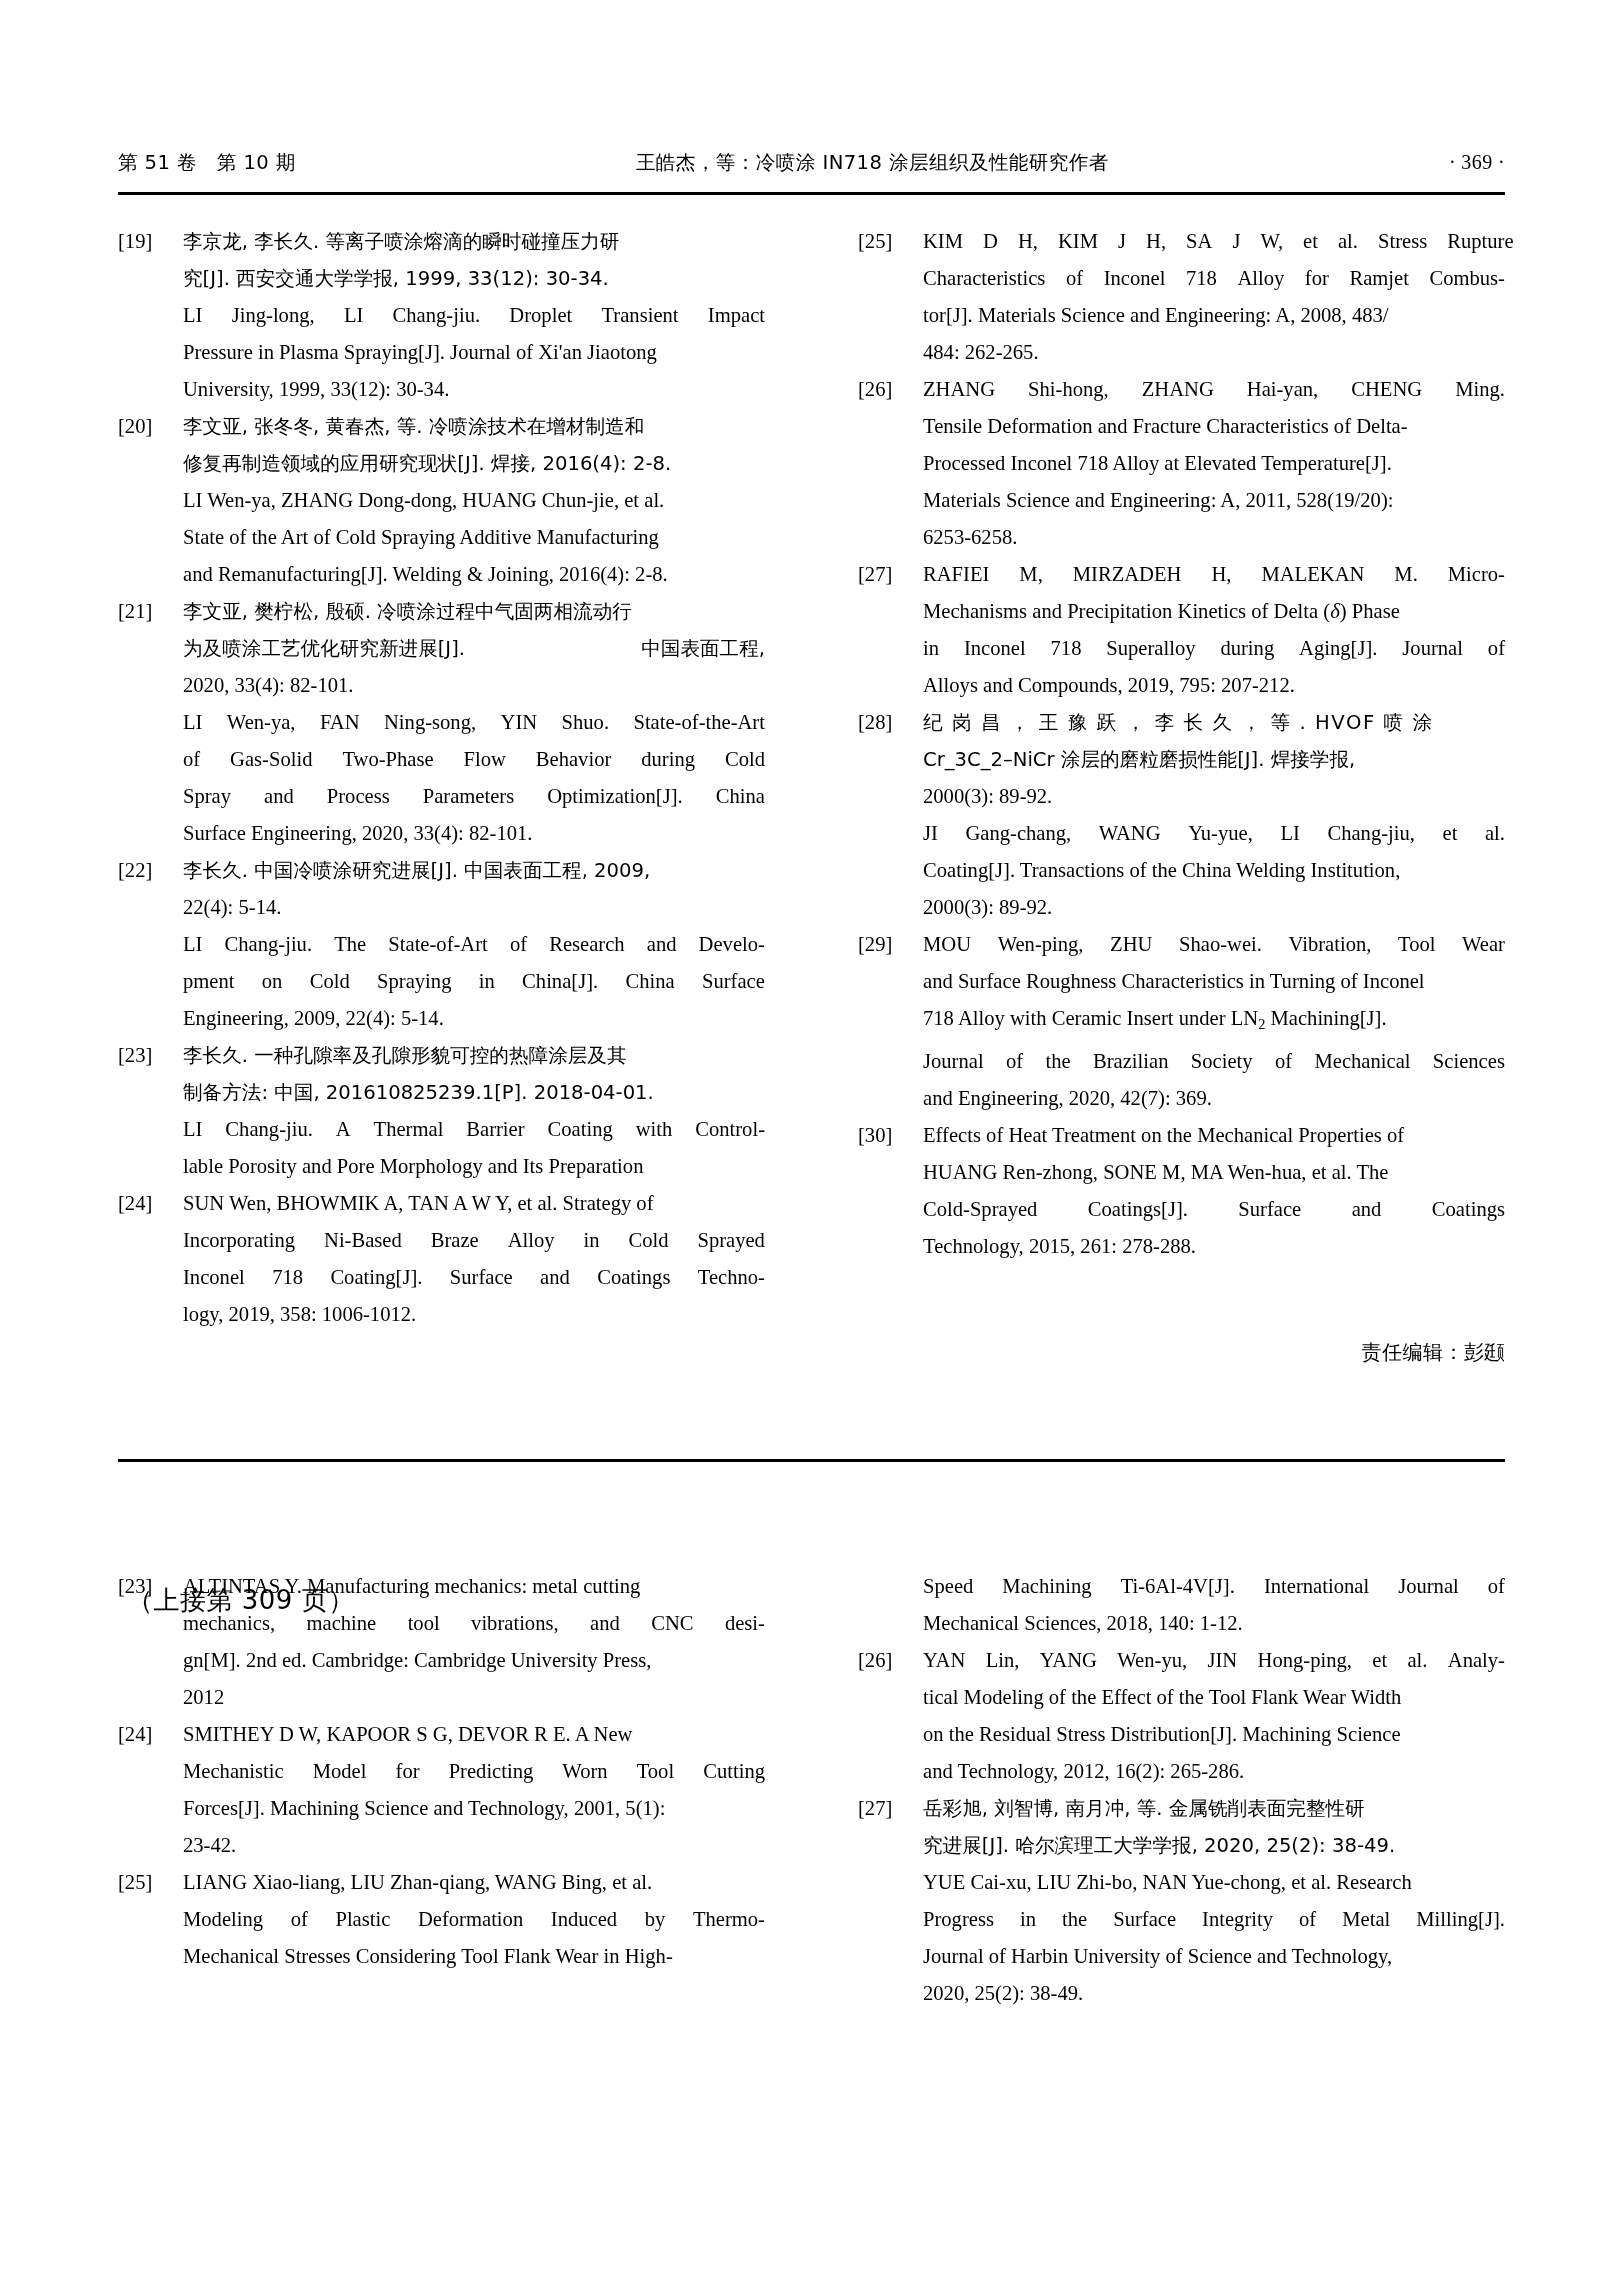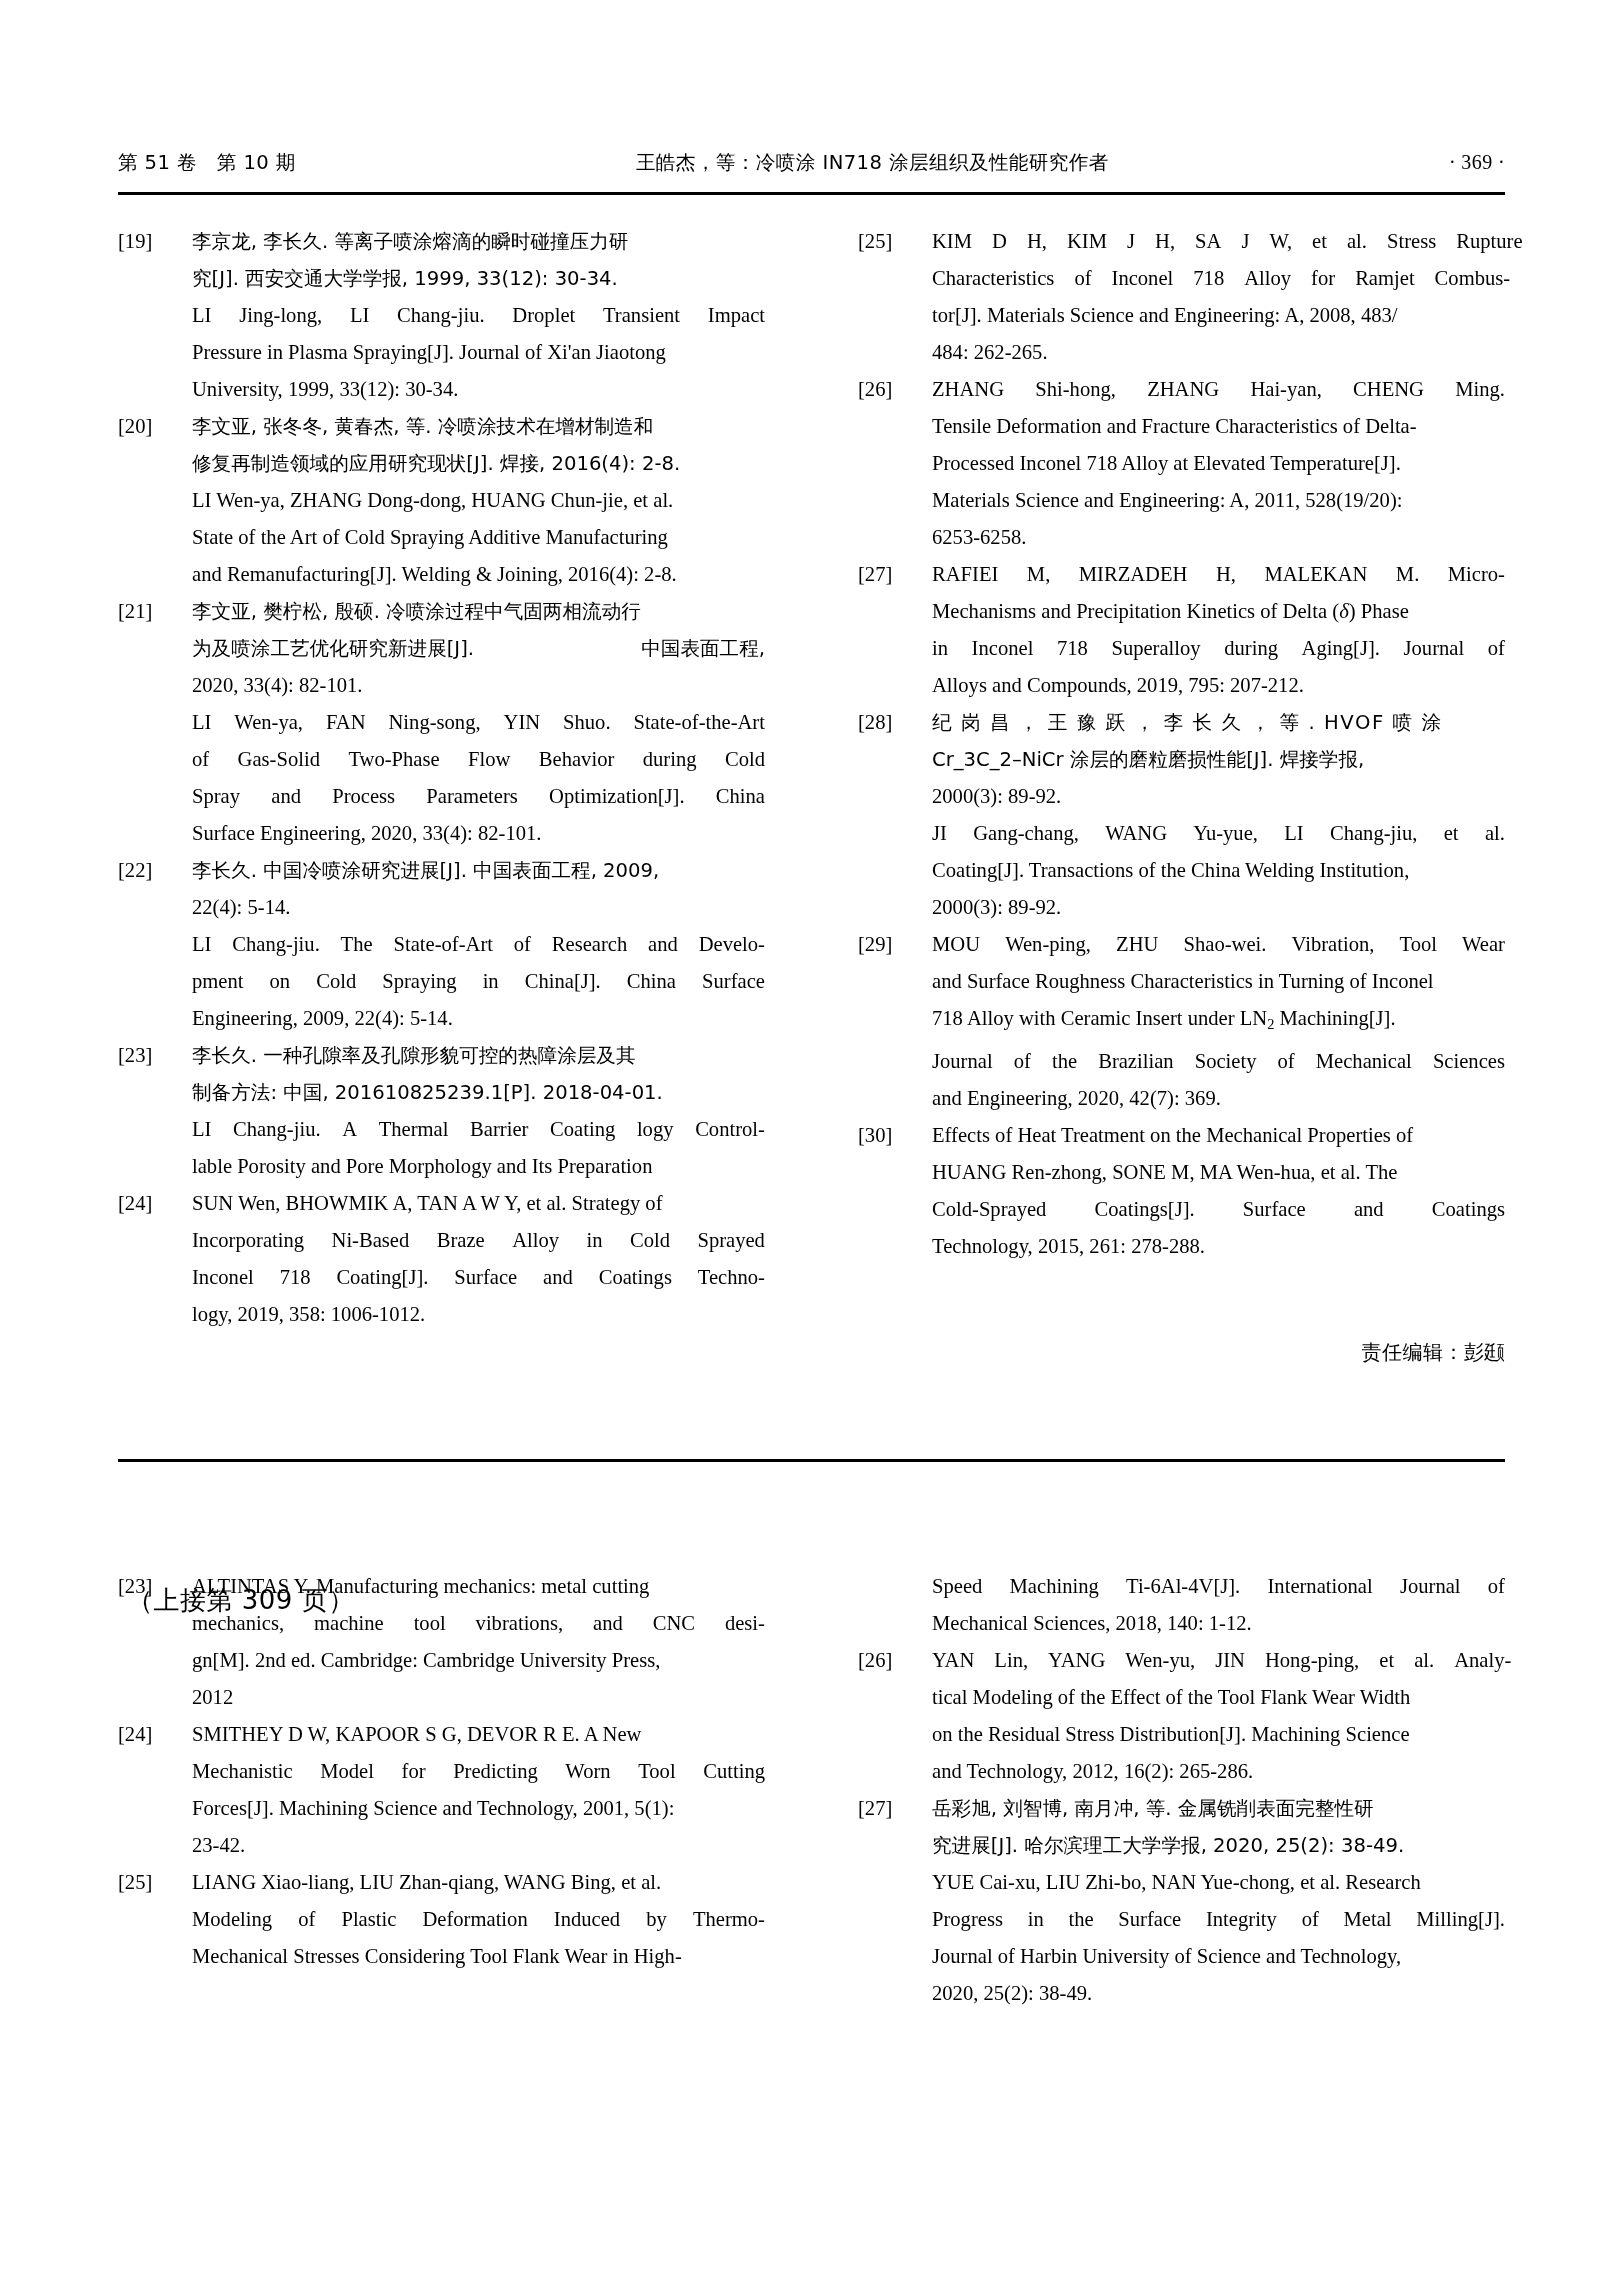--- a/index.html
+++ b/index.html
@@ -76,21 +76,20 @@
   }
   .ref .num {
     flex: 0 0 65px;
     font-size: 20.6px;
     line-height: 37px;
     white-space: nowrap;
   }
   .ref .body {
     flex: 1 1 auto;
     min-width: 0;
-    margin-left: 9px;
   }
   .ln {
     font-size: 20.6px;
     line-height: 37px;
     white-space: nowrap;
     overflow: visible;
   }
   
   .ln.j {
     display: flex;
@@ -252,21 +251,21 @@
           <div class="body">
             <div class="ln cn">李长久. 一种孔隙率及孔隙形貌可控的热障涂层及其</div>
             <div class="ln cn">制备方法: 中国, 201610825239.1[P]. 2018-04-01.</div>
             <div class="ln j">
               <span>LI</span>
               <span>Chang-jiu.</span>
               <span>A</span>
               <span>Thermal</span>
               <span>Barrier</span>
               <span>Coating</span>
-              <span>logy</span>
+              <span>with</span>
               <span>Control-</span>
             </div>
             <div class="ln">lable Porosity and Pore Morphology and Its Preparation</div>
           </div>
         </div>
         <div class="ref">
           <div class="num">[24]</div>
           <div class="body">
             <div class="ln">SUN Wen, BHOWMIK A, TAN A W Y, et al. Strategy of</div>
             <div class="ln j">

